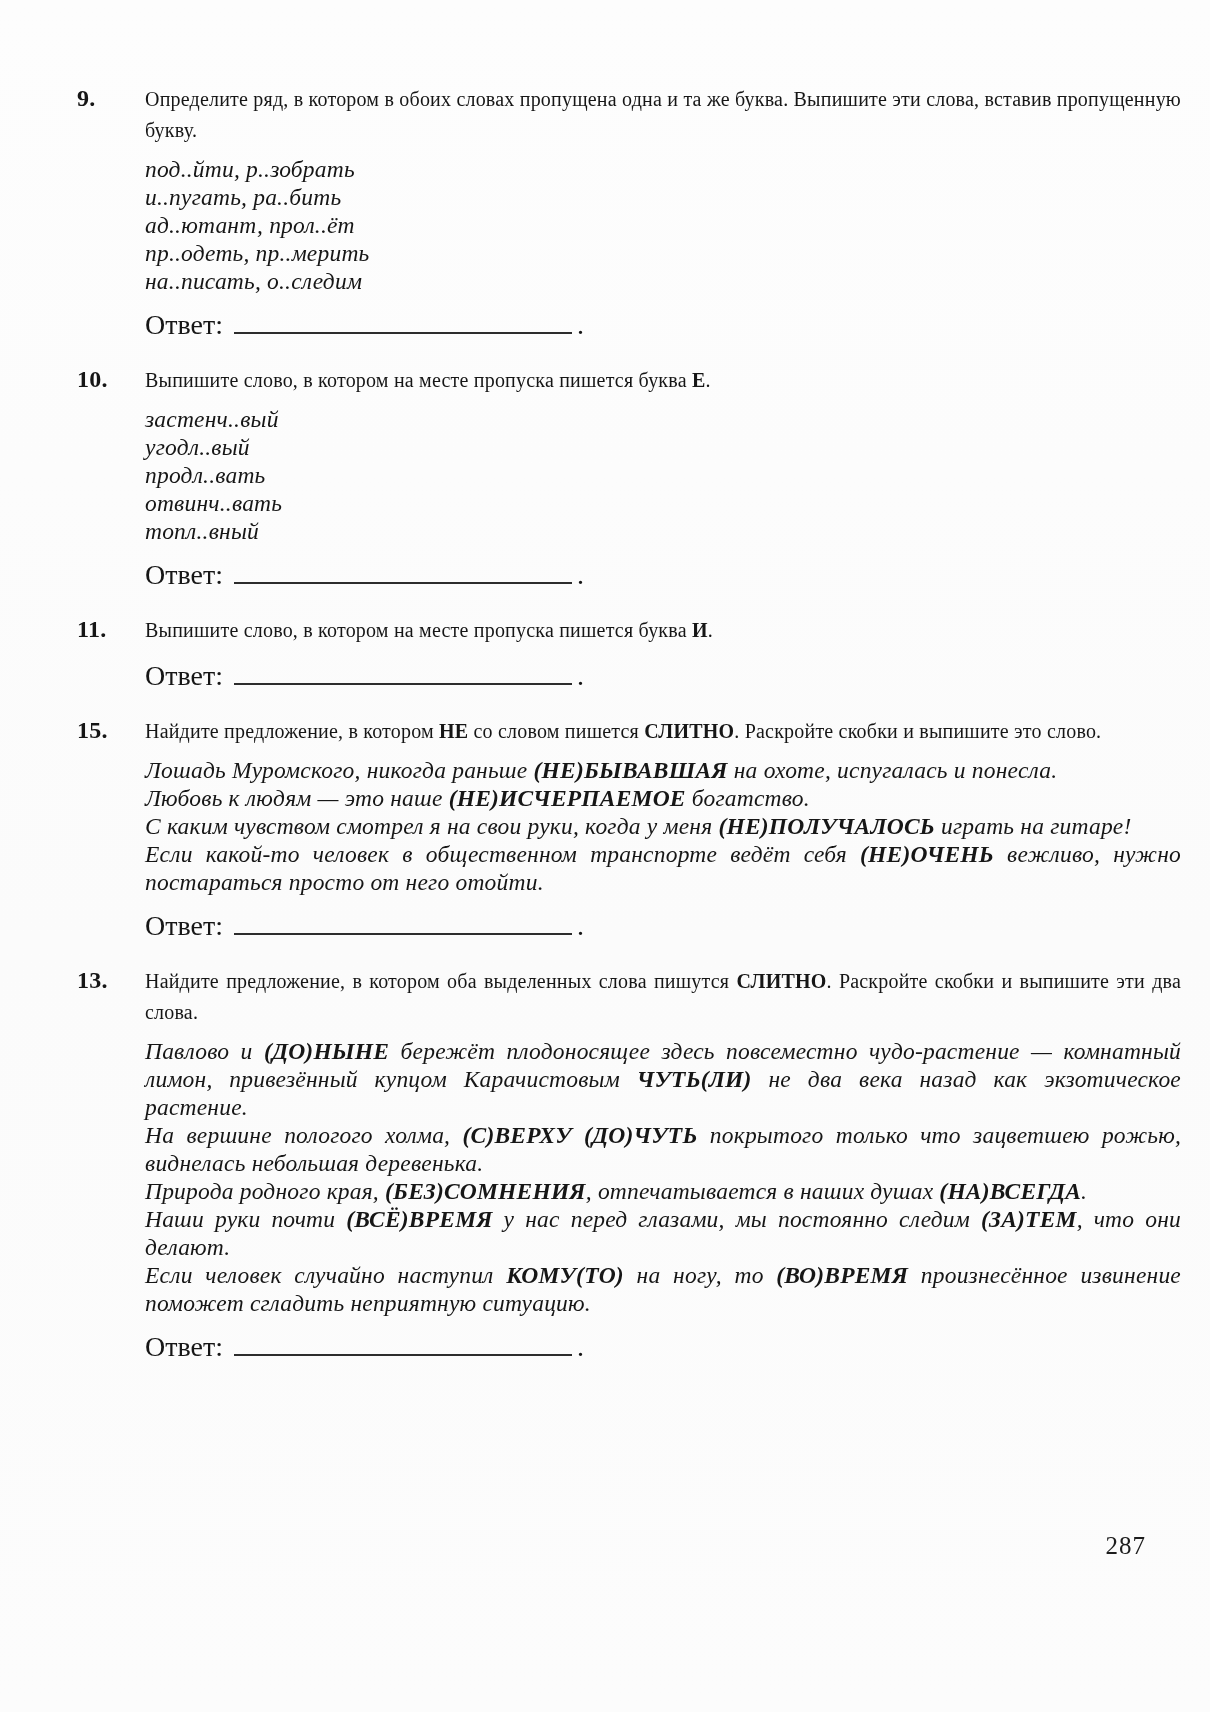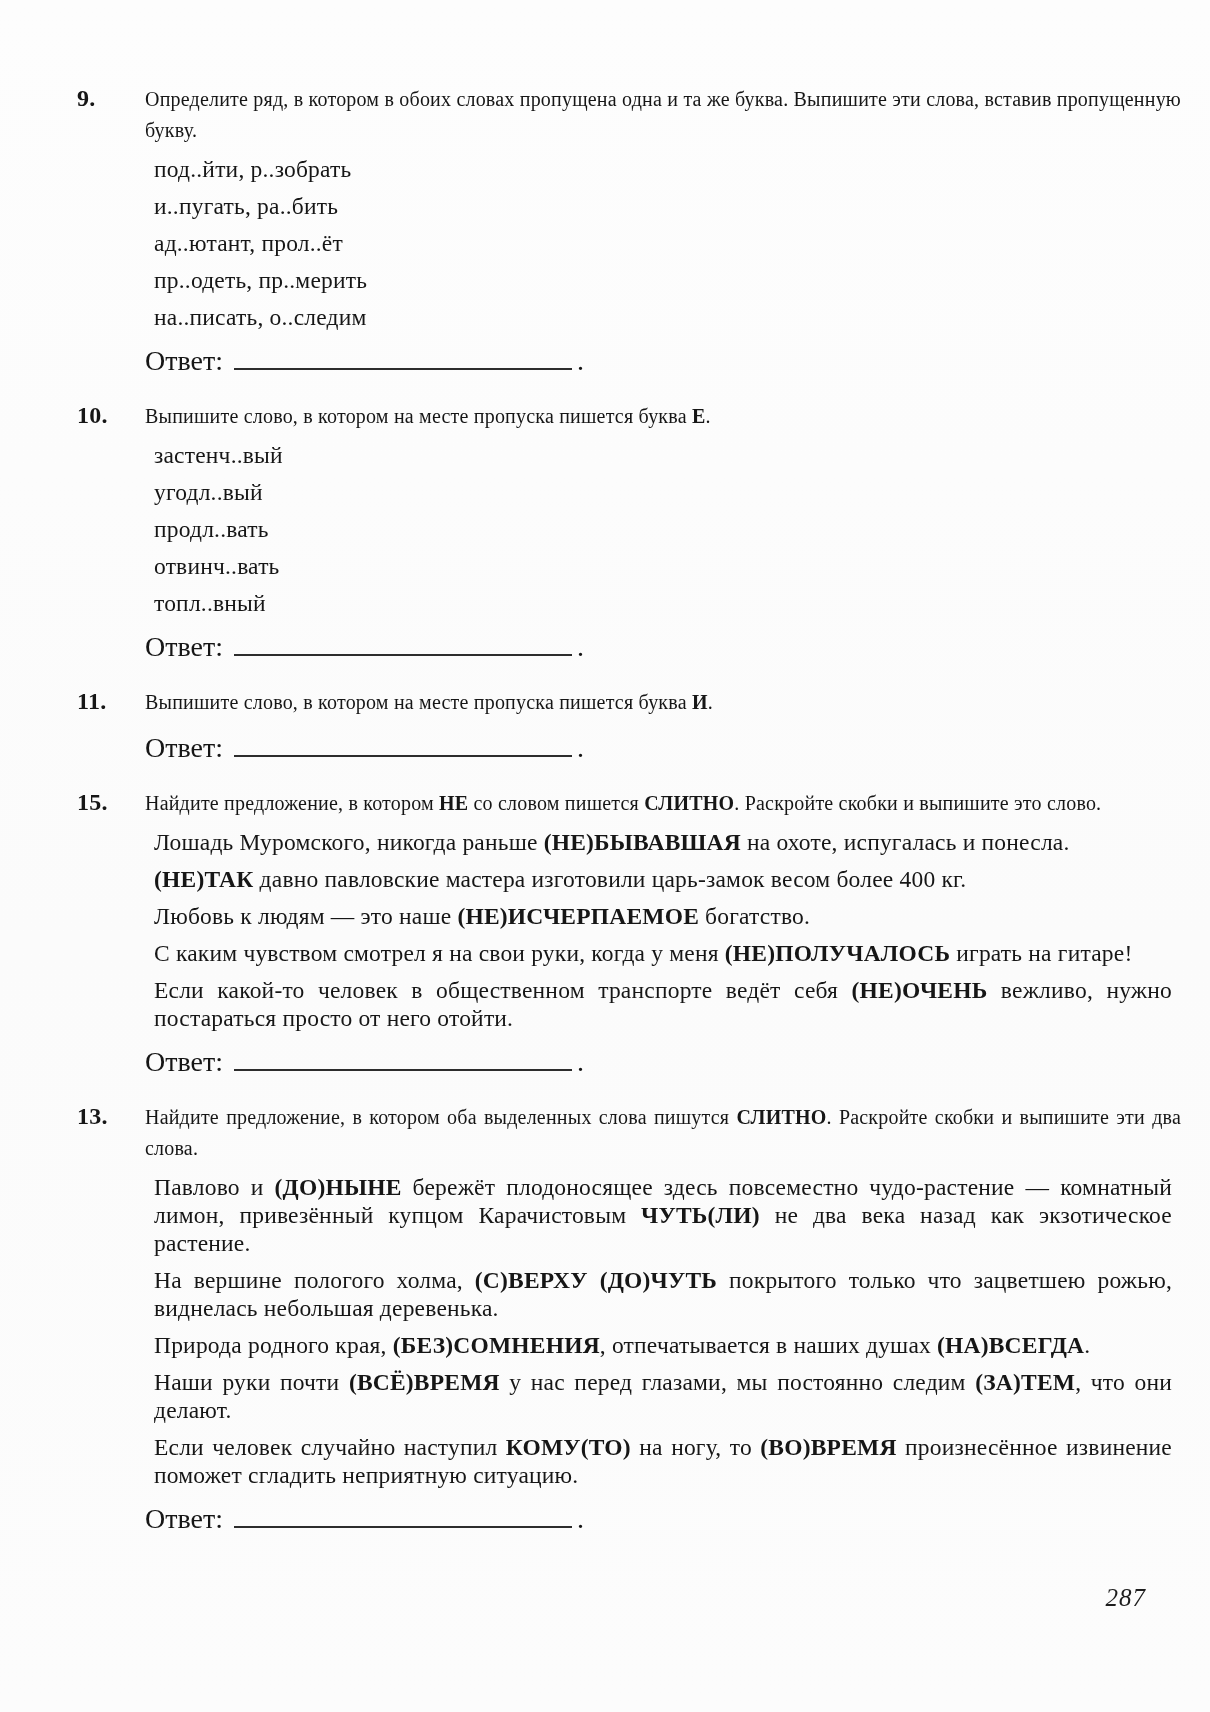--- a/index.html
+++ b/index.html
@@ -30,24 +30,25 @@
     letter-spacing: 0.3px;
   }
   .task-prompt {
     font-size: 20px;
     line-height: 31px;
     text-align: justify;
     letter-spacing: 0.2px;
   }
   .task-options { margin-top: 9px; }
   .task-options p {
-    margin: 9px;
+    margin: 0;
     font-size: 23.5px;
     line-height: 28px;
     letter-spacing: 0.2px;
+    font-style: italic;
   }
   .task-options.sentences p { text-align: justify; }
   .b { font-weight: bold; }
   .answer-row {
     margin-top: 15px;
     font-size: 28px;
     line-height: 30px;
     white-space: nowrap;
   }
   .answer-line {
@@ -55,25 +56,24 @@
     width: 338px;
     height: 21px;
     margin-left: 11px;
     border-bottom: 2px solid #2d2d2d;
     vertical-align: baseline;
   }
   .answer-period { margin-left: 5px; }
   .page-number {
     position: absolute;
     right: 64px;
-    top: 1584px;
+    top: 1532px;
     font-size: 25px;
     letter-spacing: 1px;
     color: #1d1d1d;
-    font-style: italic;
   }
 </style>
 </head>
 <body>
 
 <div class="page">
   <div class="content">
       <div class="task">
     <span class="task-number">9.</span>
     <div class="task-prompt"><span>Определите ряд, в котором в обоих словах пропущена одна и та же буква. Выпишите эти слова, вставив пропущенную букву.</span></div>
@@ -107,21 +107,20 @@
     <div class="task-prompt"><span>Выпишите слово, в котором на месте пропуска пишется буква </span><span class="b">И</span><span>.</span></div>
     <div class="answer-row">
       <span>Ответ:</span><span class="answer-line"></span><span class="answer-period">.</span>
     </div>
   </div>
       <div class="task">
     <span class="task-number">15.</span>
     <div class="task-prompt"><span>Найдите предложение, в котором </span><span class="b">НЕ</span><span> со словом пишется </span><span class="b">СЛИТНО</span><span>. Раскройте скобки и выпишите это слово.</span></div>
     <div class="task-options sentences">
           <p><span>Лошадь Муромского, никогда раньше </span><span class="b">(НЕ)БЫВАВШАЯ</span><span> на охоте, испугалась и понесла.</span></p>
-          <p><span class="b">(НЕ)ТАК</span><span> давно павловские мастера изготовили царь-замок весом более 400 кг.</span></p>
           <p><span>Любовь к людям — это наше </span><span class="b">(НЕ)ИСЧЕРПАЕМОЕ</span><span> богатство.</span></p>
           <p><span>С каким чувством смотрел я на свои руки, когда у меня </span><span class="b">(НЕ)ПОЛУЧАЛОСЬ</span><span> играть на гитаре!</span></p>
           <p><span>Если какой-то человек в общественном транспорте ведёт себя </span><span class="b">(НЕ)ОЧЕНЬ</span><span> вежливо, нужно постараться просто от него отойти.</span></p>
         </div>
     <div class="answer-row">
       <span>Ответ:</span><span class="answer-line"></span><span class="answer-period">.</span>
     </div>
   </div>
       <div class="task">
     <span class="task-number">13.</span>

